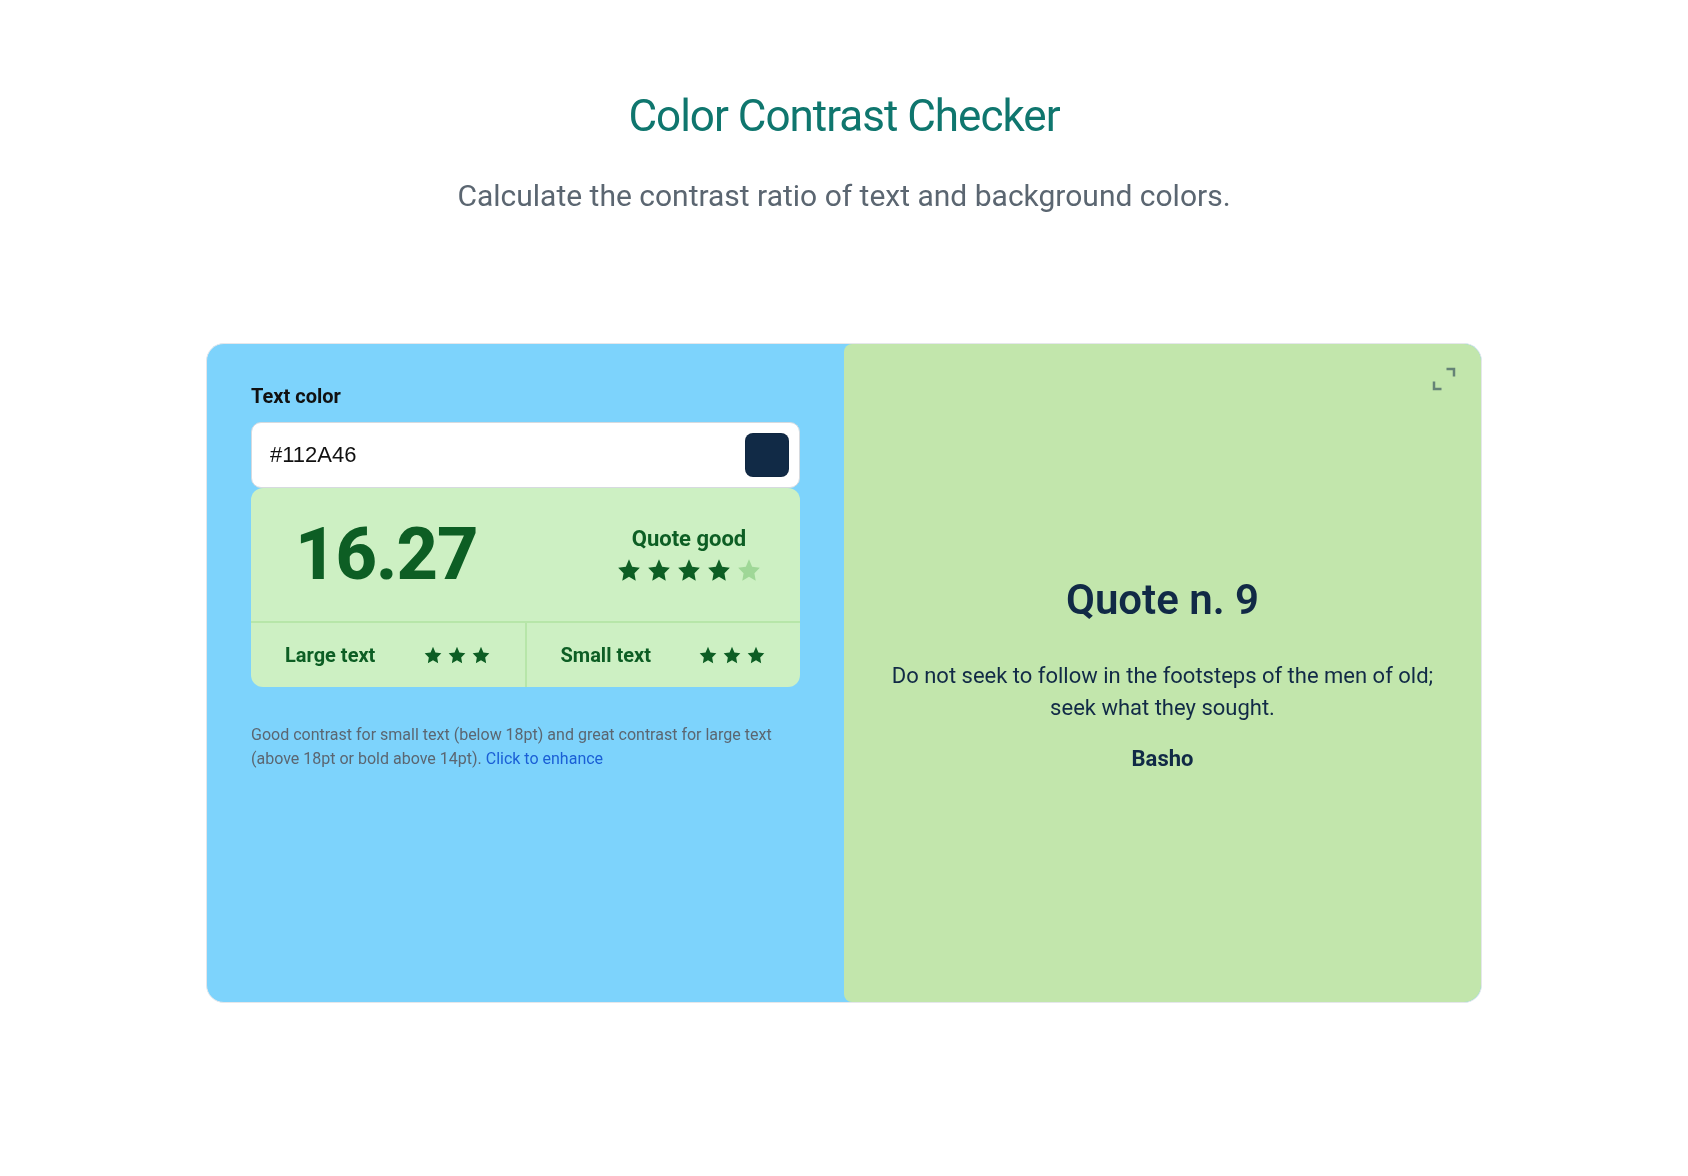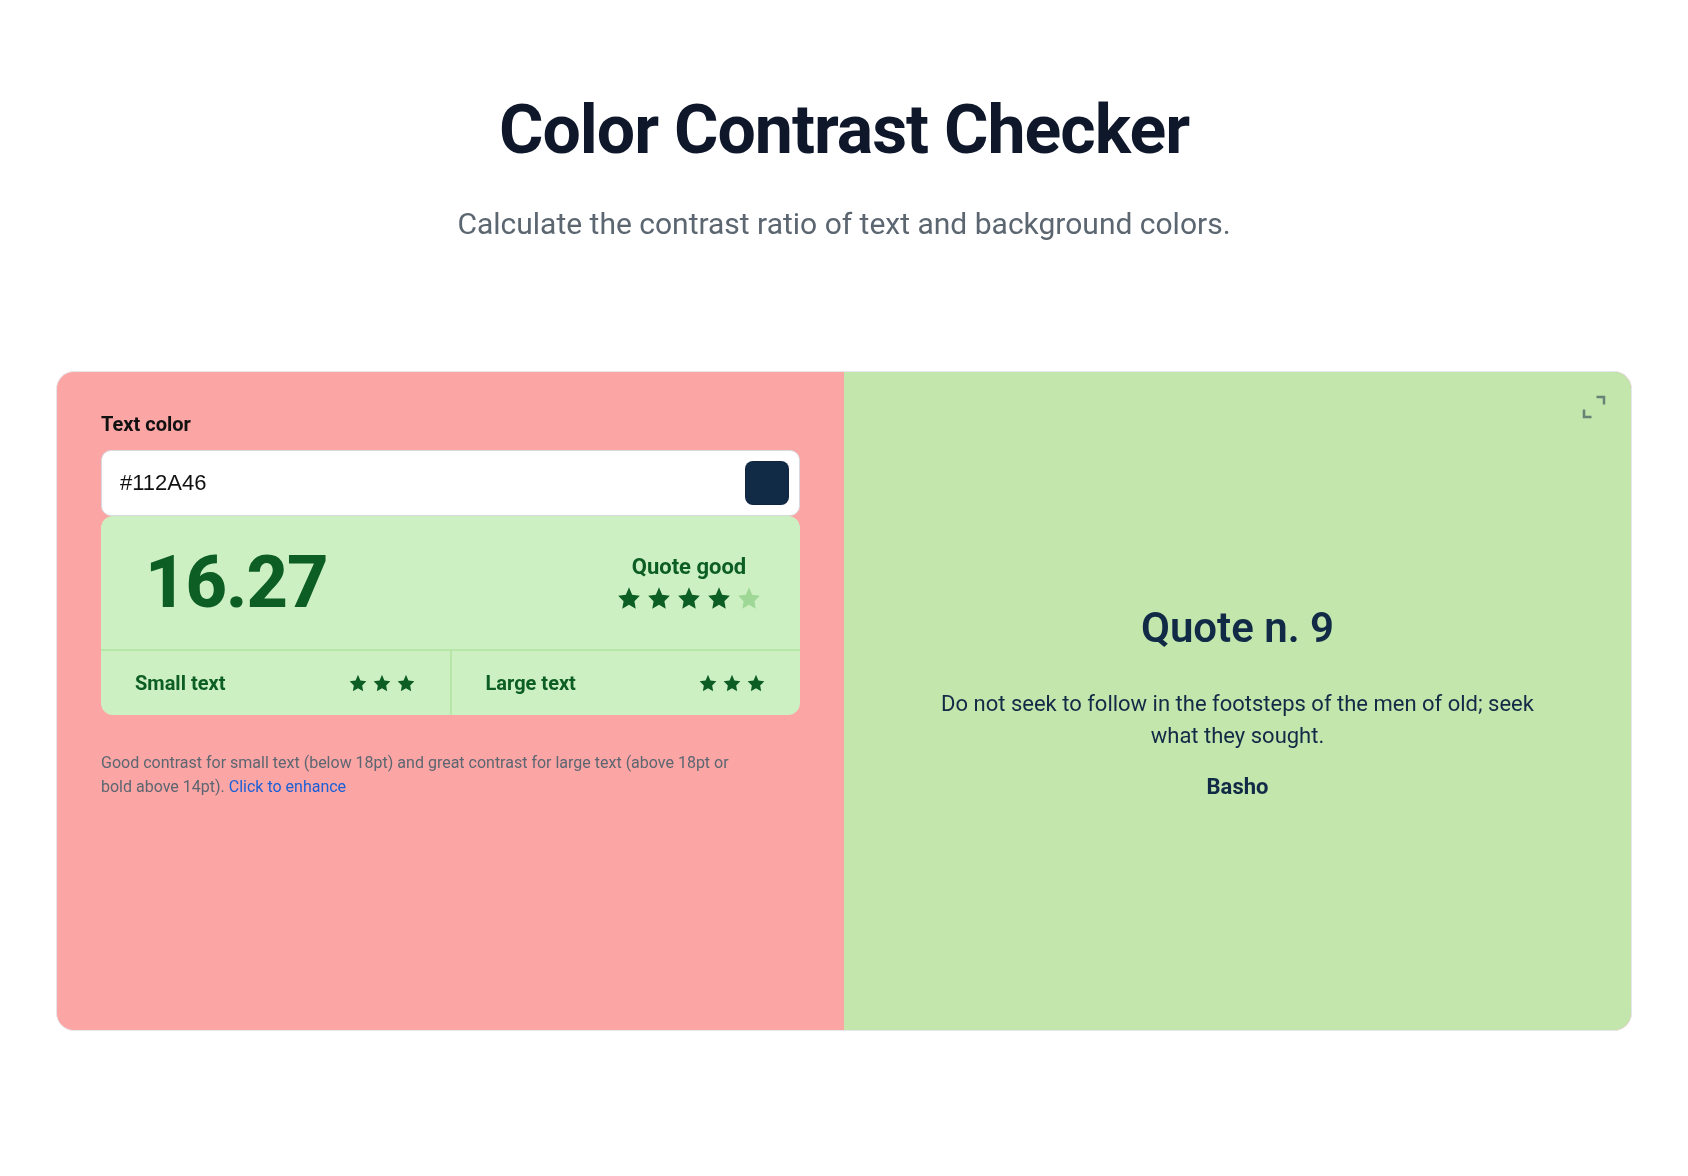--- a/index.html
+++ b/index.html
@@ -10,56 +10,57 @@
     width: 1688px;
     height: 1176px;
     overflow: hidden;
     position: relative;
   }
   .page {
     padding-top: 90px;
     text-align: center;
   }
   .title {
-    font-size: 68px;
-    font-weight: 700;
+    font-size: 44px;
+    font-weight: 400;
     letter-spacing: -1px;
-    color: #0f172a;
+    color: #0f766e;
   }
   .subtitle {
     margin-top: 36px;
     font-size: 30px;
     color: #5b6671;
     font-weight: 400;
   }
   .card {
-    width: 1576px;
+    width: 1276px;
     margin: 130px auto 0 auto;
     border: 1px solid #e5e7eb;
     border-radius: 18px;
     display: flex;
     overflow: hidden;
     text-align: left;
-    background: #fca5a5;
+    background: #7dd3fc;
     min-height: 660px;
   }
   .left {
     width: 50%;
     padding: 40px 44px 40px 44px;
     display: flex;
     flex-direction: column;
   }
   .right {
     width: 50%;
     position: relative;
     display: flex;
     flex-direction: column;
     align-items: center;
     justify-content: center;
     padding: 28px;
+    border-radius: 8px;
   }
   .fields {
     display: flex;
     gap: 34px;
   }
   .field { flex: 1; }
   .field-label {
     font-size: 20px;
     font-weight: 700;
     color: #111;
@@ -218,36 +219,36 @@
                     <path d="M12 2l2.9 6.9L22 10l-5 4.9L18.2 22 12 18.3 5.8 22 7 14.9 2 10l7.1-1.1z"></path>
                   </svg></span>
                 <span class="star dim"><svg viewBox="0 0 24 24">
                     <path d="M12 2l2.9 6.9L22 10l-5 4.9L18.2 22 12 18.3 5.8 22 7 14.9 2 10l7.1-1.1z"></path>
                   </svg></span>
               </div>
           </div>
         </div>
         <div class="contrast-bottom">
           <div class="ct-cell">
+            <div class="ct-label">Large text</div>
+            <div class="ct-stars" id="large-stars">
+                <span class="star"><svg viewBox="0 0 24 24">
+                    <path d="M12 2l2.9 6.9L22 10l-5 4.9L18.2 22 12 18.3 5.8 22 7 14.9 2 10l7.1-1.1z"></path>
+                  </svg></span>
+                <span class="star"><svg viewBox="0 0 24 24">
+                    <path d="M12 2l2.9 6.9L22 10l-5 4.9L18.2 22 12 18.3 5.8 22 7 14.9 2 10l7.1-1.1z"></path>
+                  </svg></span>
+                <span class="star"><svg viewBox="0 0 24 24">
+                    <path d="M12 2l2.9 6.9L22 10l-5 4.9L18.2 22 12 18.3 5.8 22 7 14.9 2 10l7.1-1.1z"></path>
+                  </svg></span>
+              </div>
+          </div>
+          <div class="ct-cell">
             <div class="ct-label">Small text</div>
             <div class="ct-stars" id="small-stars">
-                <span class="star"><svg viewBox="0 0 24 24">
-                    <path d="M12 2l2.9 6.9L22 10l-5 4.9L18.2 22 12 18.3 5.8 22 7 14.9 2 10l7.1-1.1z"></path>
-                  </svg></span>
-                <span class="star"><svg viewBox="0 0 24 24">
-                    <path d="M12 2l2.9 6.9L22 10l-5 4.9L18.2 22 12 18.3 5.8 22 7 14.9 2 10l7.1-1.1z"></path>
-                  </svg></span>
-                <span class="star"><svg viewBox="0 0 24 24">
-                    <path d="M12 2l2.9 6.9L22 10l-5 4.9L18.2 22 12 18.3 5.8 22 7 14.9 2 10l7.1-1.1z"></path>
-                  </svg></span>
-              </div>
-          </div>
-          <div class="ct-cell">
-            <div class="ct-label">Large text</div>
-            <div class="ct-stars" id="large-stars">
                 <span class="star"><svg viewBox="0 0 24 24">
                     <path d="M12 2l2.9 6.9L22 10l-5 4.9L18.2 22 12 18.3 5.8 22 7 14.9 2 10l7.1-1.1z"></path>
                   </svg></span>
                 <span class="star"><svg viewBox="0 0 24 24">
                     <path d="M12 2l2.9 6.9L22 10l-5 4.9L18.2 22 12 18.3 5.8 22 7 14.9 2 10l7.1-1.1z"></path>
                   </svg></span>
                 <span class="star"><svg viewBox="0 0 24 24">
                     <path d="M12 2l2.9 6.9L22 10l-5 4.9L18.2 22 12 18.3 5.8 22 7 14.9 2 10l7.1-1.1z"></path>
                   </svg></span>
               </div>

